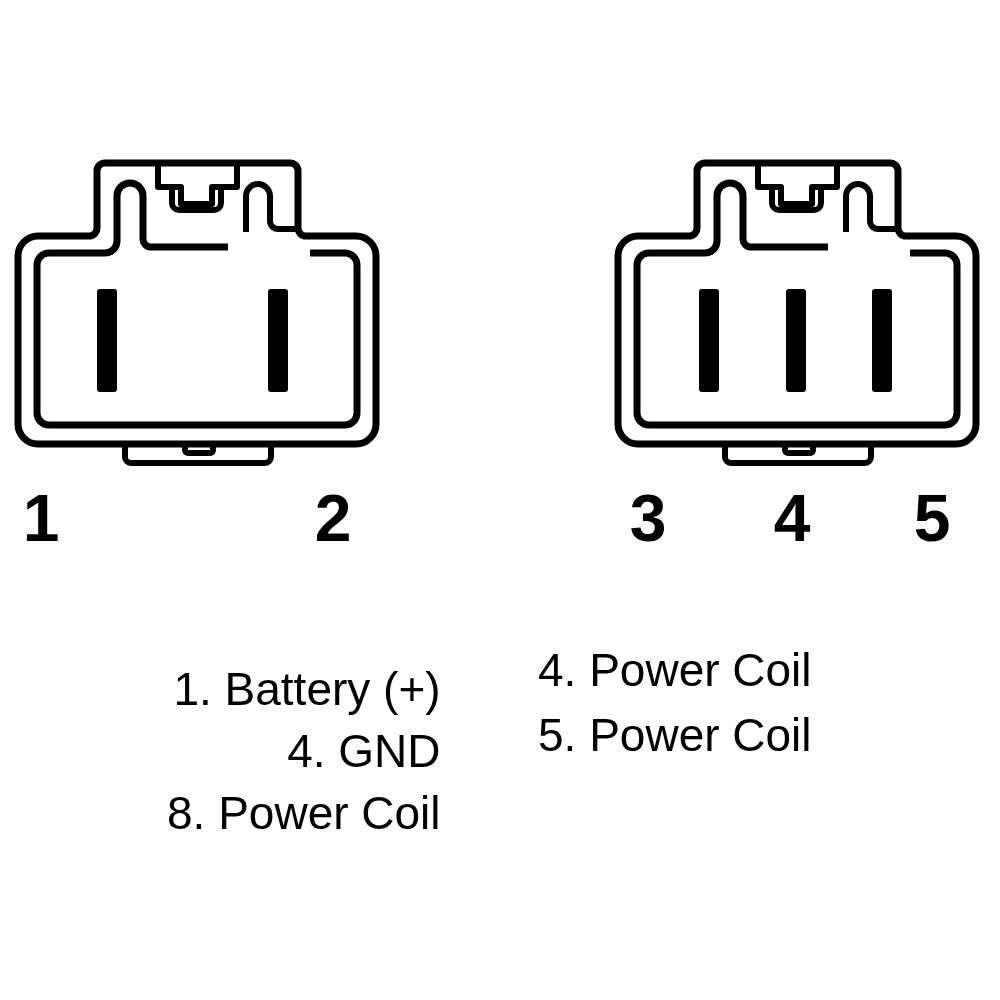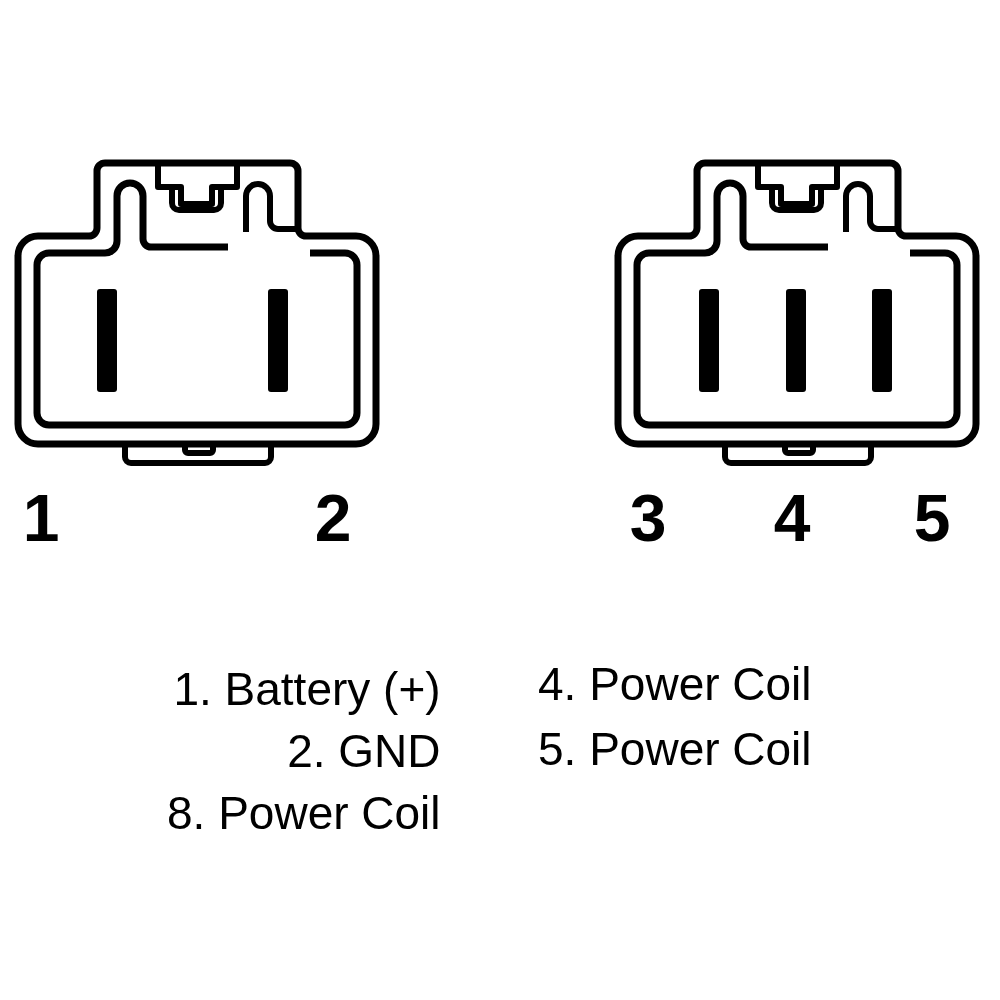--- a/index.html
+++ b/index.html
@@ -28,21 +28,21 @@
     white-space: nowrap;
   }
   .legend-col {
     position: absolute;
     font-size: 46px;
     font-weight: 400;
     white-space: nowrap;
     text-align: right;
   }
   .legend-col.col-a { left: 167px; top: 658px; line-height: 62px; }
-  .legend-col.col-b { left: 538px; top: 652px; line-height: 65px; }
+  .legend-col.col-b { left: 538px; top: 638px; line-height: 65px; }
 </style>
 </head>
 <body>
 
 <div class="canvas">
 
   <svg width="0" height="0" style="position:absolute" aria-hidden="true">
     <defs>
       <g id="housing-shape">
         <path class="ln" d="M 87,0 H 272 A 8 8 0 0 1 280,8 V 65 A 8 8 0 0 0 288,73 H 338 A 20 20 0 0 1 358,93 V 261 A 20 20 0 0 1 338,281 H 20 A 20 20 0 0 1 0,261 V 93 A 20 20 0 0 1 20,73 H 71 A 8 8 0 0 0 79,65 V 8 A 8 8 0 0 1 87,0 Z"></path>
@@ -76,21 +76,21 @@
   <div id="pin-labels">
       <span class="pin-label" style="left: 41px;">1</span>
       <span class="pin-label" style="left: 333px;">2</span>
       <span class="pin-label" style="left: 648px;">3</span>
       <span class="pin-label" style="left: 792px;">4</span>
       <span class="pin-label" style="left: 932px;">5</span>
     </div>
 
   <div class="legend-col col-a">
       <div>1. Battery (+)</div>
-      <div>2. GND</div>
+      <div>4. GND</div>
       <div>8. Power Coil</div>
     </div>
   <div class="legend-col col-b">
       <div>4. Power Coil</div>
       <div>5. Power Coil</div>
     </div>
 
 </div>
 
 </body></html>

